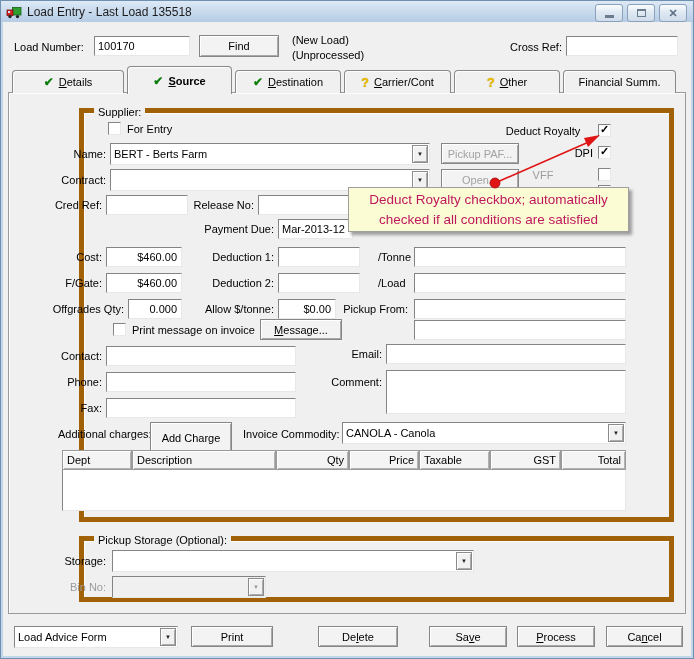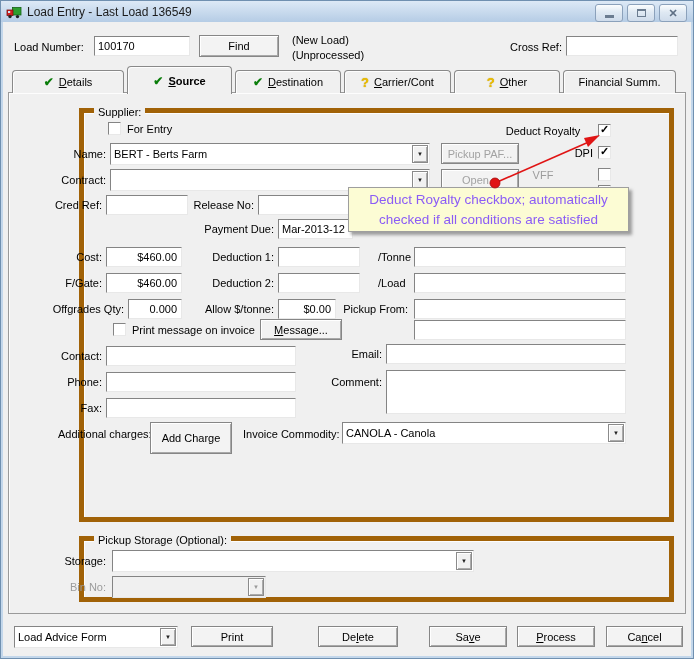--- a/index.html
+++ b/index.html
@@ -63,38 +63,38 @@
   .th{background:#f4f4f4;border:1px solid #9a9a9a;
     box-shadow:inset 1px 1px 0 #fff, inset -1px -1px 0 #b3b3b3;
     padding:3px 4px 0 4px;height:20px;overflow:hidden;white-space:nowrap;}
   .th.ra{text-align:right;}
   .tbl-body{height:41px;background:#fff;border:1px solid;
     border-color:#848484 #e8e8e8 #e8e8e8 #848484;border-top:none;}
   
   .tooltip{position:absolute;left:348px;top:187px;width:281px;height:45px;
     background:#fcfcd4;border:1px solid #9e9e9e;z-index:40;
     box-shadow:3px 3px 3px rgba(90,90,90,.55);
-    font-size:13.5px;color:#8b5cf6;text-align:center;line-height:20px;padding-top:2px;}
+    font-size:13.5px;color:#be185d;text-align:center;line-height:20px;padding-top:2px;}
   .anno{position:absolute;left:0;top:0;width:694px;height:659px;z-index:50;pointer-events:none;}
   u{text-decoration:underline;}
 </style>
 </head>
 <body>
 
 <div class="window">
 
   <div class="titlebar">
     <svg width="16" height="16" viewBox="0 0 16 16">
       <rect x="6.5" y="3.5" width="8.5" height="7.5" fill="#2e9e2e" stroke="#146114" stroke-width="0.8"></rect>
       <rect x="1" y="6" width="6" height="5.5" fill="#d42020" stroke="#7c0f0f" stroke-width="0.8"></rect>
       <rect x="2" y="7" width="2.2" height="2" fill="#cfe4f4"></rect>
       <circle cx="4" cy="12.6" r="1.7" fill="#222"></circle>
       <circle cx="11.5" cy="12.6" r="1.7" fill="#222"></circle>
     </svg>
-    <span class="title-text">Load Entry - Last Load 136549</span>
+    <span class="title-text">Load Entry - Last Load 135518</span>
     <div class="winbtns">
       <div class="wbtn">
           <div class="glyph-min"></div>
         </div>
       <div class="wbtn">
           <div class="glyph-max"></div>
         </div>
       <div class="wbtn">
           <span class="glyph-close">✕</span>
         </div>
@@ -212,20 +212,32 @@
   <div class="tb" style="left:106px;top:398px;width:190px;"></div>
 
   <div class="lbl" style="left:58px;top:428px;">Additional charges:</div>
   <div class="btn" style="left:150px;top:422px;width:82px;height:32px;">Add Charge</div>
   <div class="lbl" style="left:243px;top:428px;">Invoice Commodity:</div>
   <div class="tb combo" style="left:342px;top:422px;width:284px;">
     <span>CANOLA - Canola</span>
     <span class="arrow">▼</span>
   </div>
 
+  <div class="tbl">
+    <div class="tbl-head">
+      <div class="th" style="width:70px;">Dept</div>
+      <div class="th" style="width:144px;">Description</div>
+      <div class="th ra" style="width:73px;">Qty</div>
+      <div class="th ra" style="width:70px;">Price</div>
+      <div class="th" style="width:71px;">Taxable</div>
+      <div class="th ra" style="width:71px;">GST</div>
+      <div class="th ra" style="width:65px;">Total</div>
+    </div>
+    <div class="tbl-body"></div>
+  </div>
 
   <div class="grp" style="left:48px;top:536px;width:595px;height:66px;">
     <span class="legend">Pickup Storage (Optional):</span>
   </div>
   <div class="lbl r" style="left:40px;top:555px;width:66px;">Storage:</div>
   <div class="tb combo" style="left:112px;top:550px;width:362px;">
     <span></span>
     <span class="arrow">▼</span>
   </div>
   <div class="lbl r dis" style="left:40px;top:581px;width:66px;">Bin No:</div>

